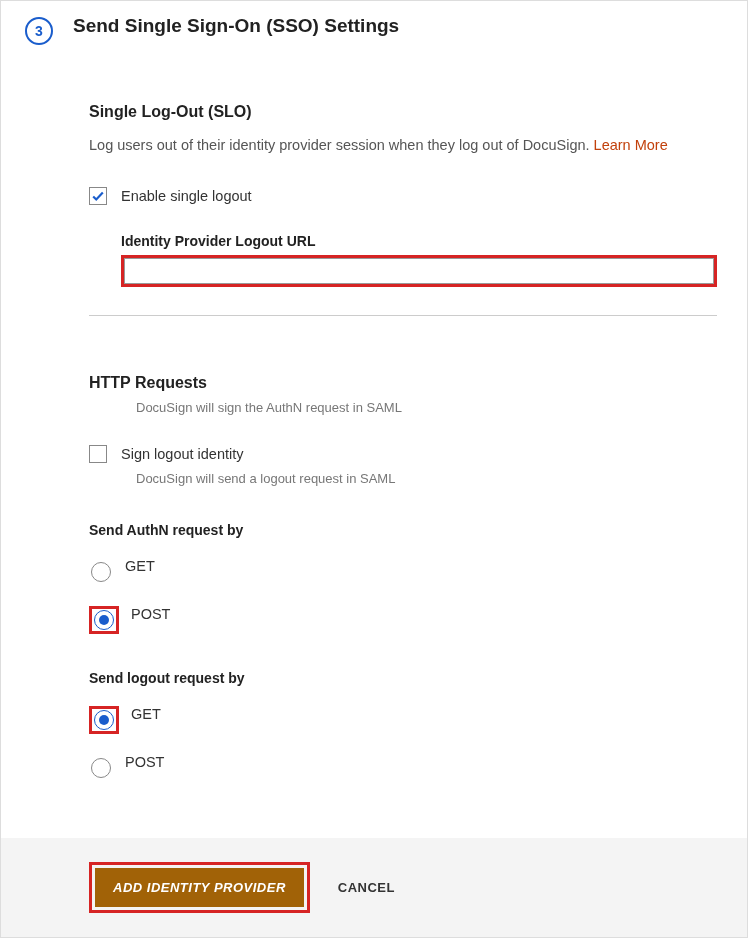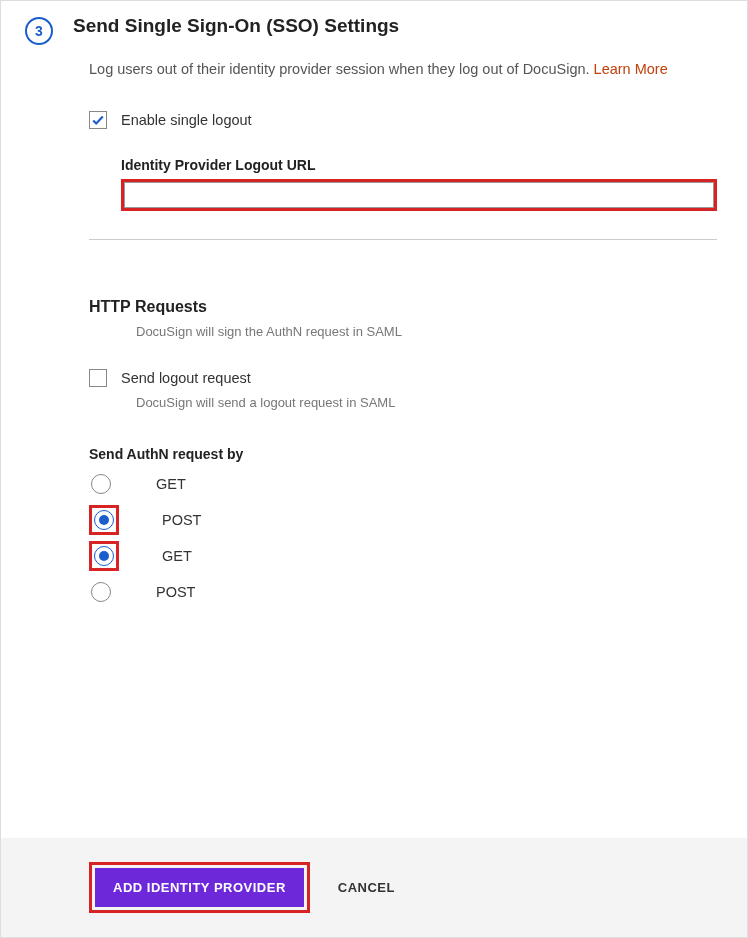--- a/index.html
+++ b/index.html
@@ -133,24 +133,22 @@
       margin-top: 30px;
     }
     .radio-group-label {
       font-size: 14px;
       font-weight: 700;
       color: #222;
       margin-top: 36px;
     }
     .radio-row {
       display: flex;
-      align-items: center;
-      margin-top: 8px;
+      margin-top: 20px;
       height: 28px;
-      gap: 31px;
     }
     .radio-wrapper {
       display: flex;
       align-items: center;
       padding: 2px;
     }
     .radio-wrapper.highlighted {
       border: 3px solid #d62424;
     }
     .radio {
@@ -190,28 +188,29 @@
       background: #f4f4f4;
       padding: 24px 30px 24px 88px;
       display: flex;
       align-items: center;
     }
     .primary-btn-wrapper {
       border: 3px solid #d62424;
       padding: 3px;
     }
     .primary-btn {
-      background: #6d28d9;
+      background: #a16207;
       color: #fff;
       border: none;
       padding: 12px 18px;
       font-size: 13px;
       font-weight: 700;
       letter-spacing: 0.5px;
       cursor: pointer;
+      font-style: italic;
     }
     .secondary-btn {
       background: none;
       border: none;
       color: #333;
       font-size: 13px;
       font-weight: 700;
       letter-spacing: 0.5px;
       margin-left: 28px;
       cursor: pointer;
@@ -222,20 +221,21 @@
 
 <div class="header">
   <div class="step-circle">
     <span>3</span>
   </div>
   <h1 class="page-title">Send Single Sign-On (SSO) Settings</h1>
 </div>
 
 <div class="content">
 
+  <h2 class="section-title">Single Log-Out (SLO)</h2>
   <p class="section-desc">
     <span>Log users out of their identity provider session when they log out of DocuSign.</span>
     <a class="link">Learn More</a>
   </p>
 
   <div class="checkbox-row">
     <div class="checkbox checked">
       <svg viewBox="0 0 16 16">
           <polyline points="2.5,8.5 6,12 13.5,4"></polyline>
         </svg>
@@ -253,40 +253,41 @@
   <hr class="divider">
 
   <h2 class="section-title http">HTTP Requests</h2>
 
   <div class="checkbox-sub">DocuSign will sign the AuthN request in SAML</div>
 
   <div class="checkbox-row opt">
     <div class="checkbox">
       
     </div>
-    <span class="checkbox-label">Send logout request</span>
+    <span class="checkbox-label">Sign logout identity</span>
   </div>
   <div class="checkbox-sub">DocuSign will send a logout request in SAML</div>
 
   <div class="radio-group-label">Send AuthN request by</div>
   <div class="radio-row">
     <div class="radio-wrapper">
       <div class="radio"></div>
     </div>
     <span class="radio-label">GET</span>
   </div>
   <div class="radio-row">
     <div class="radio-wrapper highlighted">
       <div class="radio selected">
           <div class="radio-dot"></div>
         </div>
     </div>
     <span class="radio-label">POST</span>
   </div>
 
+  <div class="radio-group-label">Send logout request by</div>
   <div class="radio-row">
     <div class="radio-wrapper highlighted">
       <div class="radio selected">
           <div class="radio-dot"></div>
         </div>
     </div>
     <span class="radio-label">GET</span>
   </div>
   <div class="radio-row">
     <div class="radio-wrapper">

